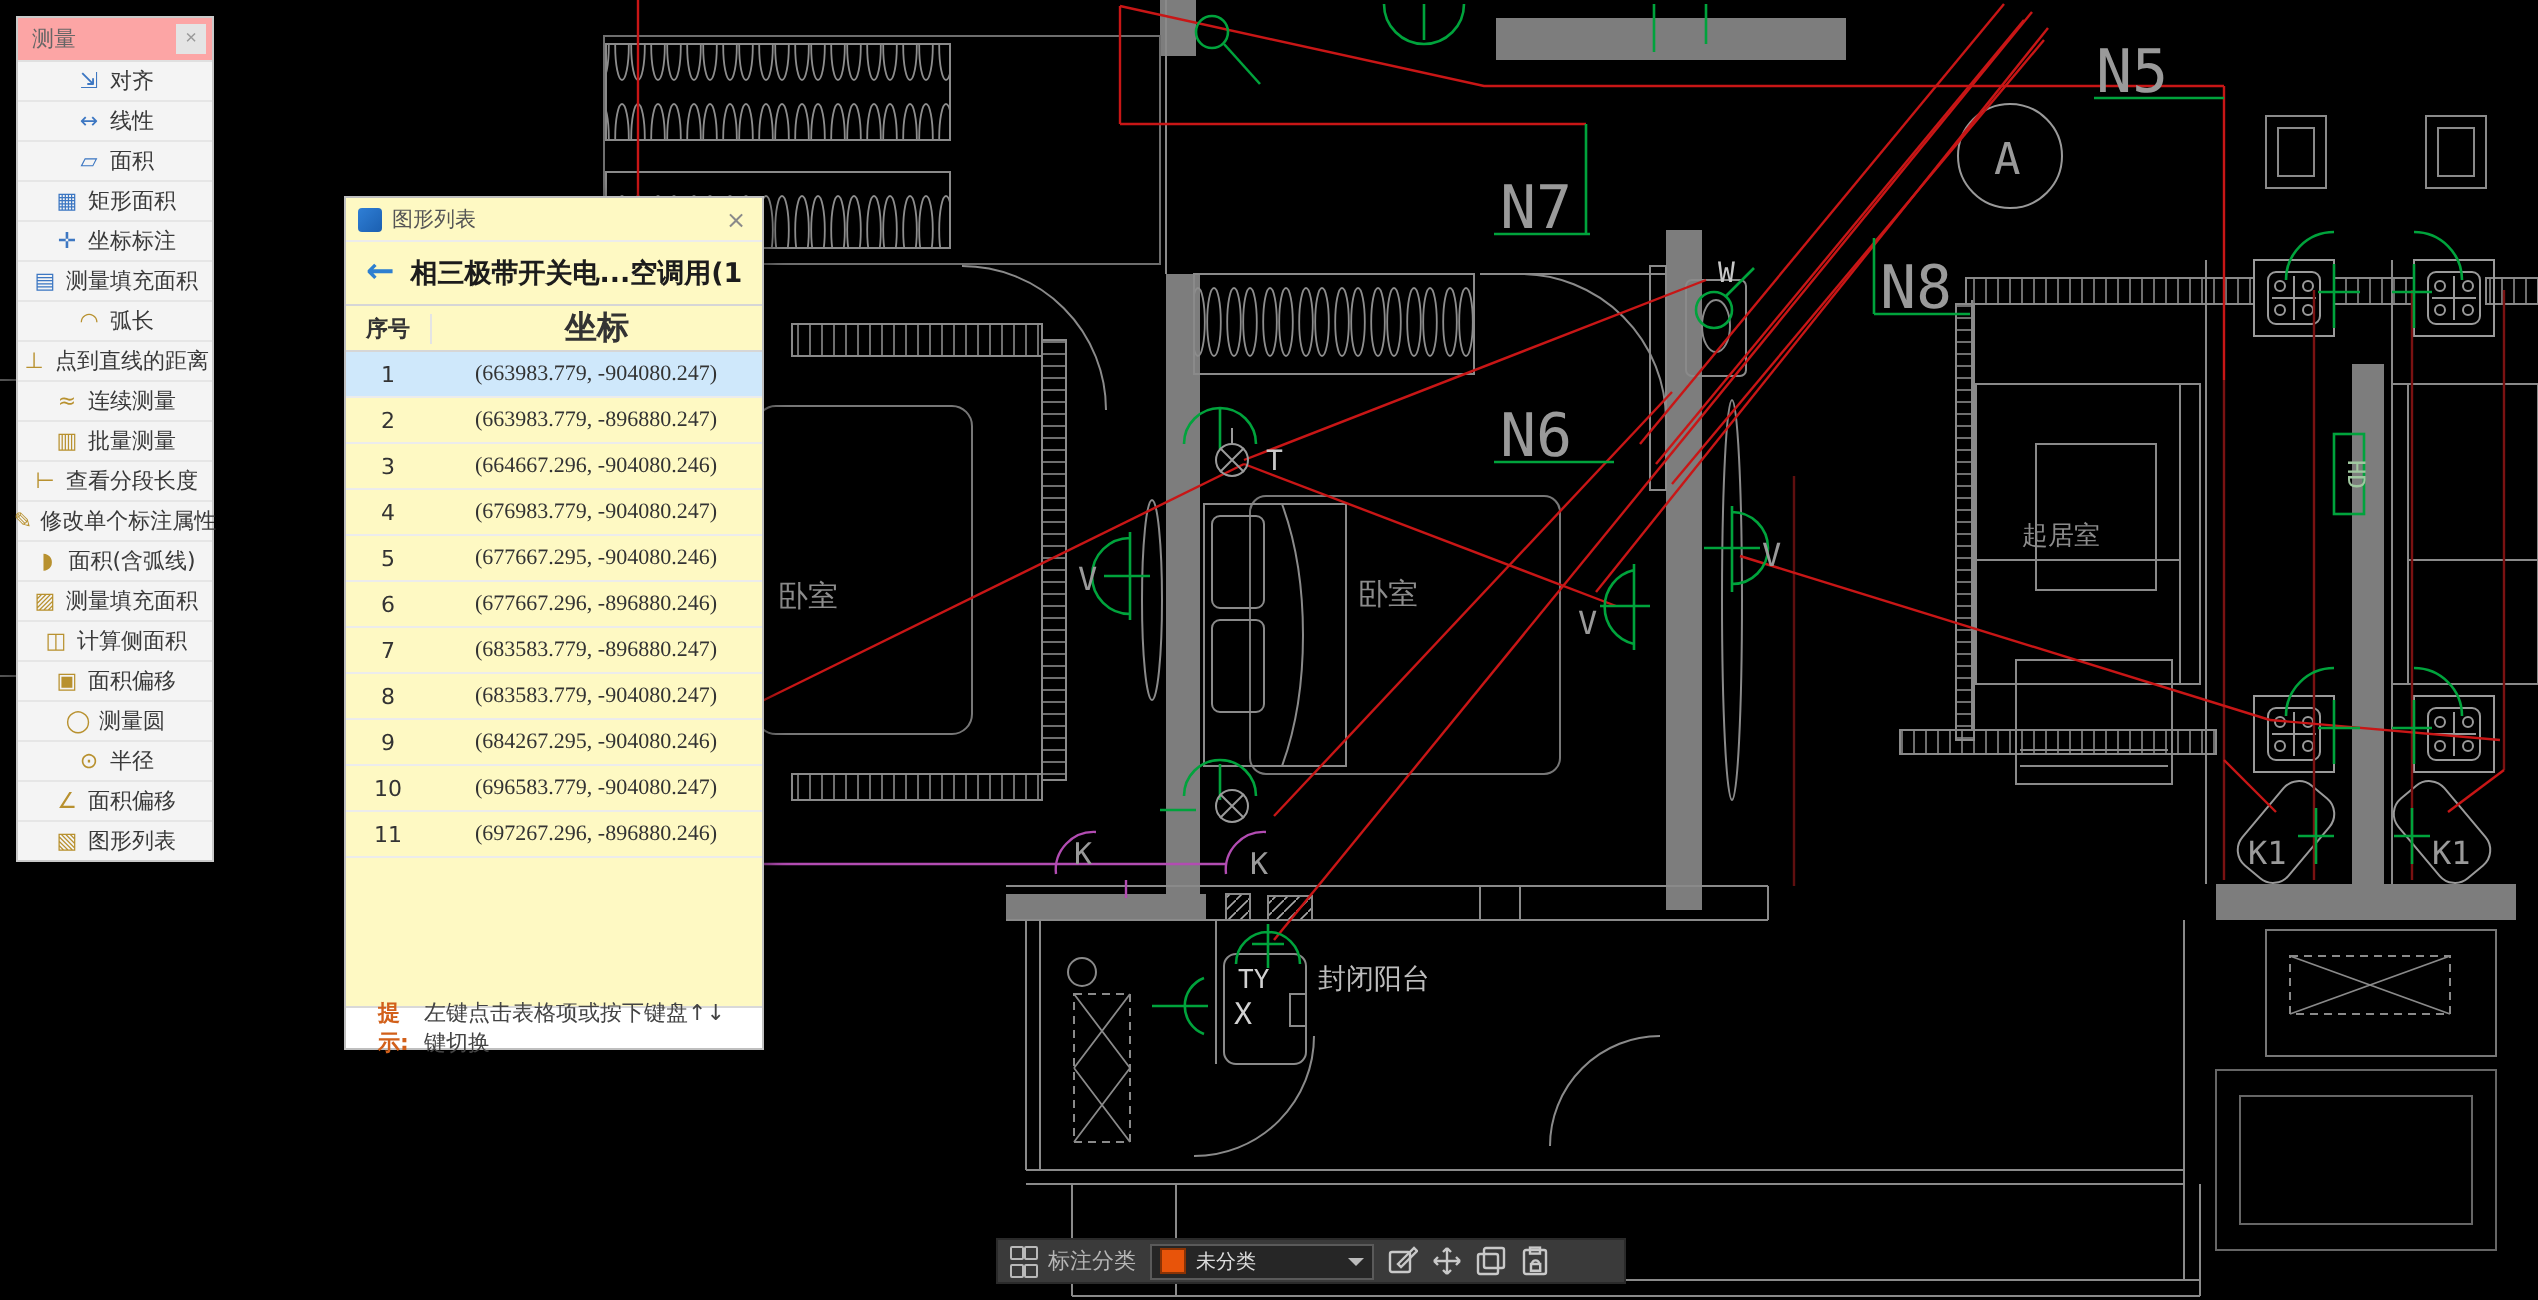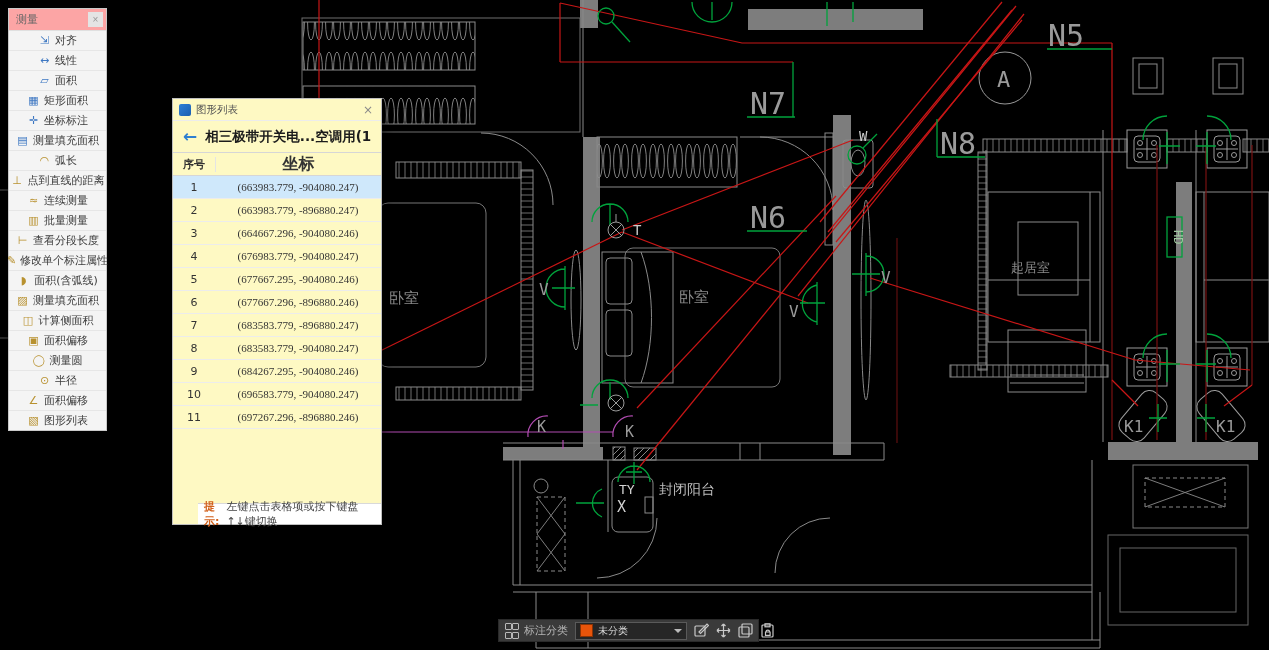--- a/index.html
+++ b/index.html
@@ -35,24 +35,24 @@
   .gl-back{color:#2e7fd0;font-size:17px;font-weight:bold;cursor:pointer;line-height:1;}
   .gl-header{font-size:13.5px;font-weight:bold;color:#1c1c1c;margin:0;white-space:nowrap;overflow:hidden;}
   .gl-thead{height:22px;display:flex;align-items:center;border-top:1px solid #d6d6d6;border-bottom:1px solid #d6d6d6;}
   .gl-thead .c1{width:42px;text-align:center;font-size:11px;color:#333;font-weight:bold;border-right:1px solid #e4e4e4;}
   .gl-thead .c2{flex:1;text-align:center;font-size:16px;color:#333;font-weight:bold;}
   #gl-rows{flex:1;overflow:hidden;}
   .gl-row{height:22px;display:flex;align-items:center;border-bottom:1px solid #ececec;cursor:pointer;}
   .gl-row .c1{width:42px;text-align:center;font-size:11px;color:#333;}
   .gl-row .c2{flex:1;text-align:center;font-size:11px;color:#333;font-family:Liberation Serif, serif;}
   .gl-row.sel{background:#cfe8fb;}
-  .gl-hint{height:20px;border-top:1px solid #d9d9d9;display:flex;align-items:center;padding:0 6px;font-size:11px;color:#444;background:#fff;margin-left:25px;}
+  .gl-hint{height:20px;border-top:1px solid #d9d9d9;display:flex;align-items:center;padding:0 16px;font-size:11px;color:#444;background:#fff;}
   .gl-hint b{color:#d2601a;font-weight:bold;margin-right:1px;}
   
-  .bottom-toolbar{position:absolute;left:498px;top:619px;height:23px;width:261px;background:#3a3a3a;
+  .bottom-toolbar{position:absolute;left:498px;top:619px;height:23px;width:315px;background:#3a3a3a;
     border:1px solid #2a2a2a;display:flex;align-items:center;gap:7px;padding:0 6px;box-sizing:border-box;}
   .bt-grid{display:inline-grid;grid-template-columns:5px 5px;grid-gap:2px;cursor:pointer;}
   .bt-grid i{width:5px;height:5px;border:1px solid #b9b9b9;border-radius:1px;}
   .bt-label{font-size:11px;color:#b5b5b5;white-space:nowrap;}
   .bt-dropdown{flex:0 0 112px;height:18px;background:#262626;border:1px solid #5a5a5a;display:flex;
     align-items:center;gap:5px;padding:0 4px;cursor:pointer;box-sizing:border-box;}
   .bt-swatch{width:11px;height:11px;background:#e8540a;border:1px solid #8a3305;display:inline-block;}
   .bt-dd-label{flex:1;font-size:10px;color:#ddd;}
   .bt-caret{width:0;height:0;border-left:4px solid transparent;border-right:4px solid transparent;border-top:4px solid #bbb;}
   .bt-btn{background:none;border:none;padding:0;margin:0;cursor:pointer;display:flex;align-items:center;}

